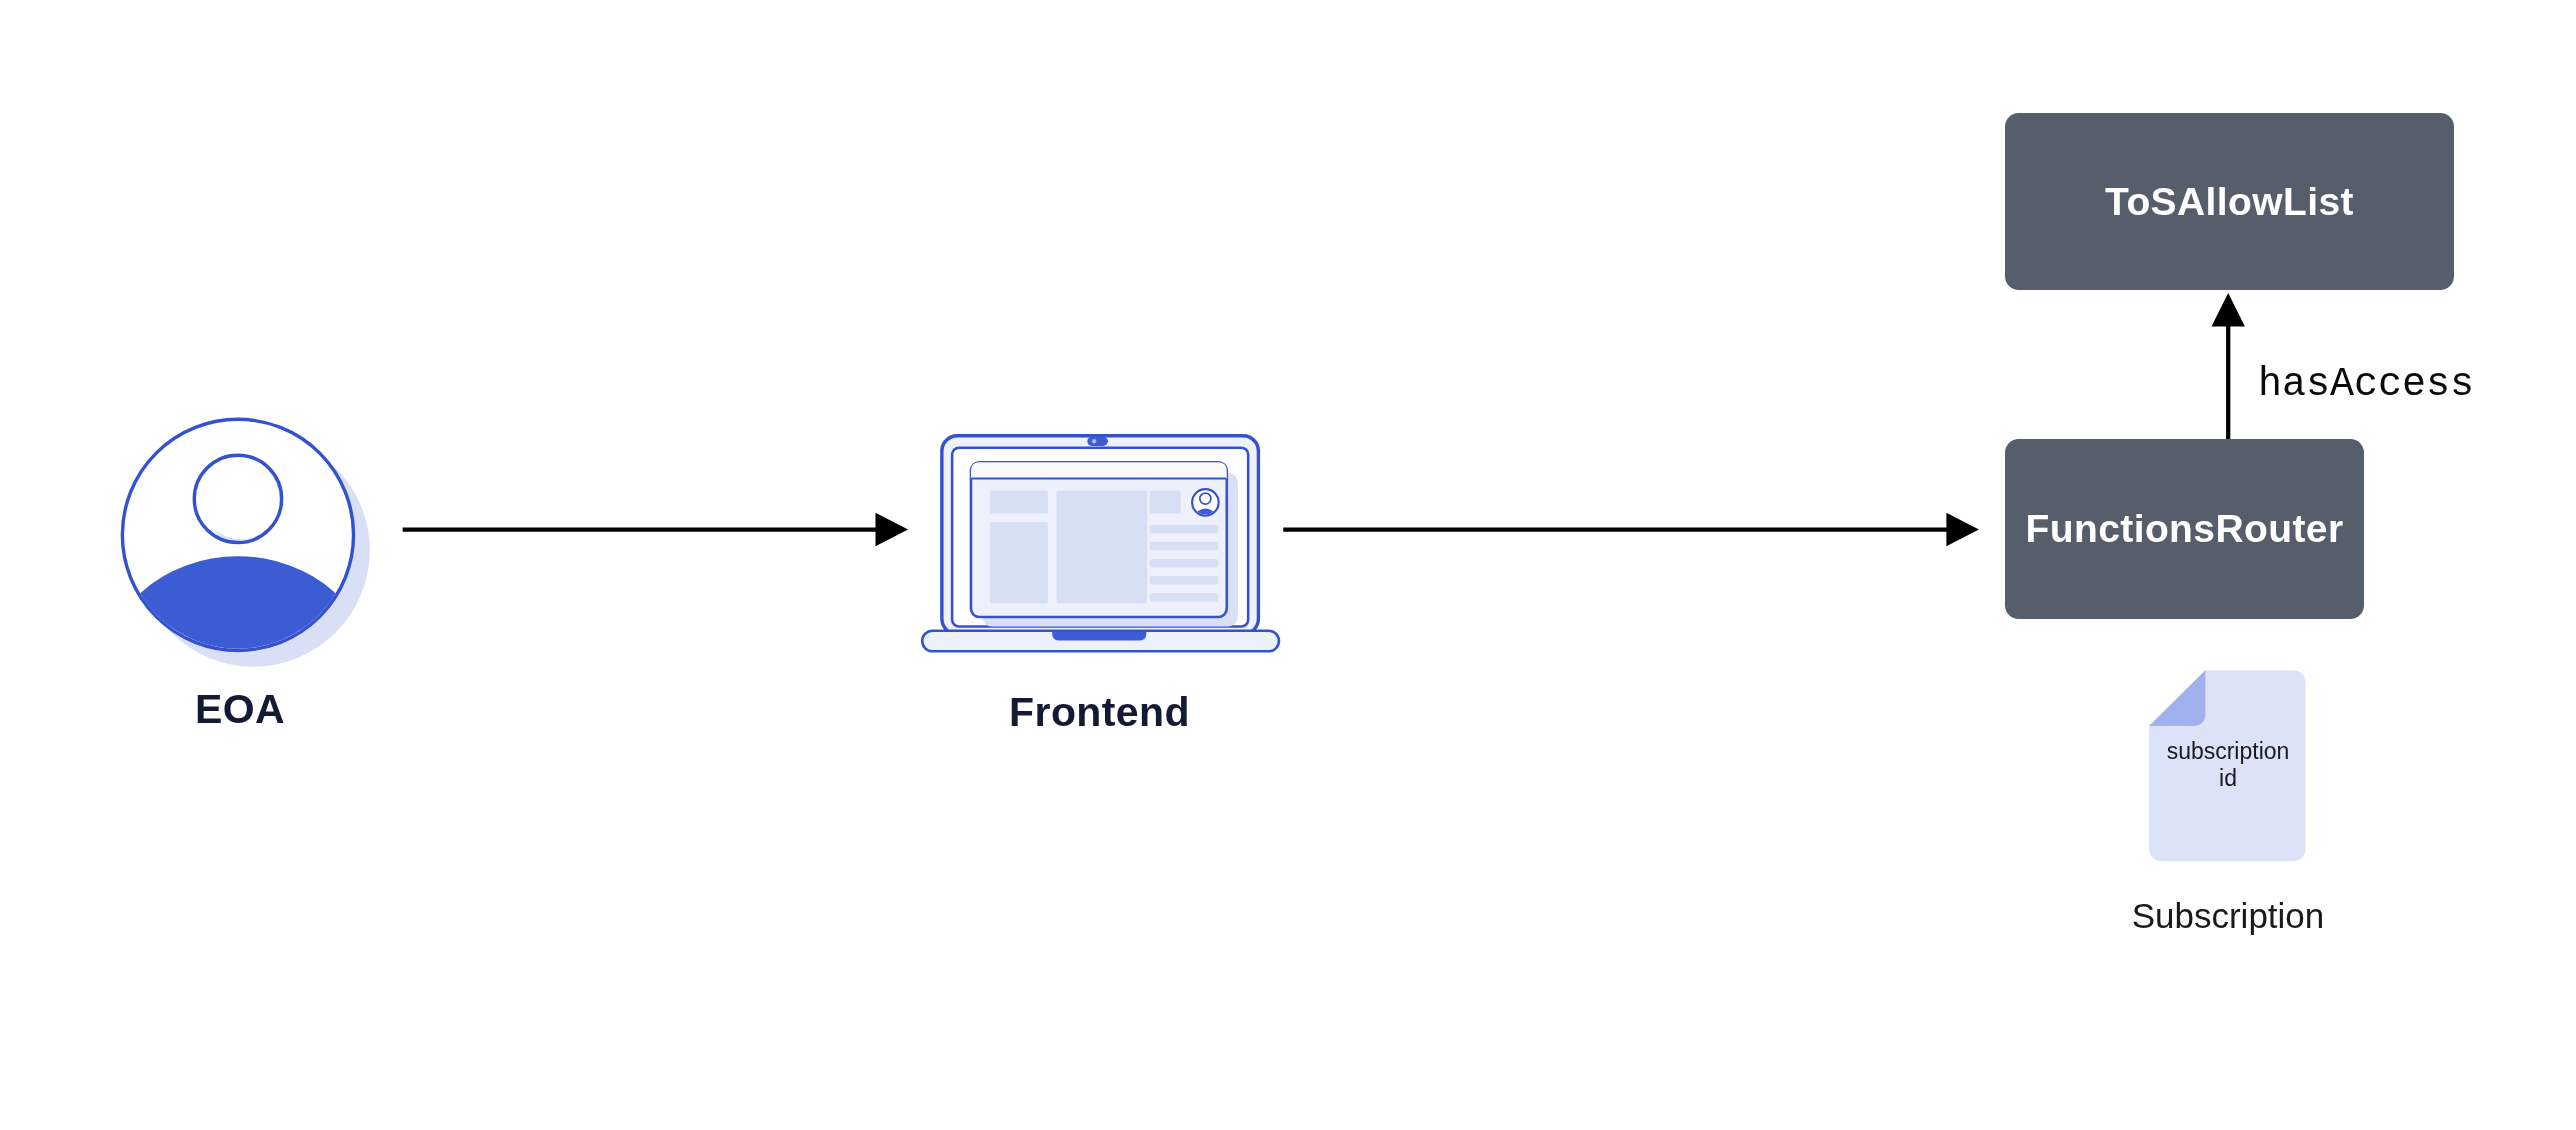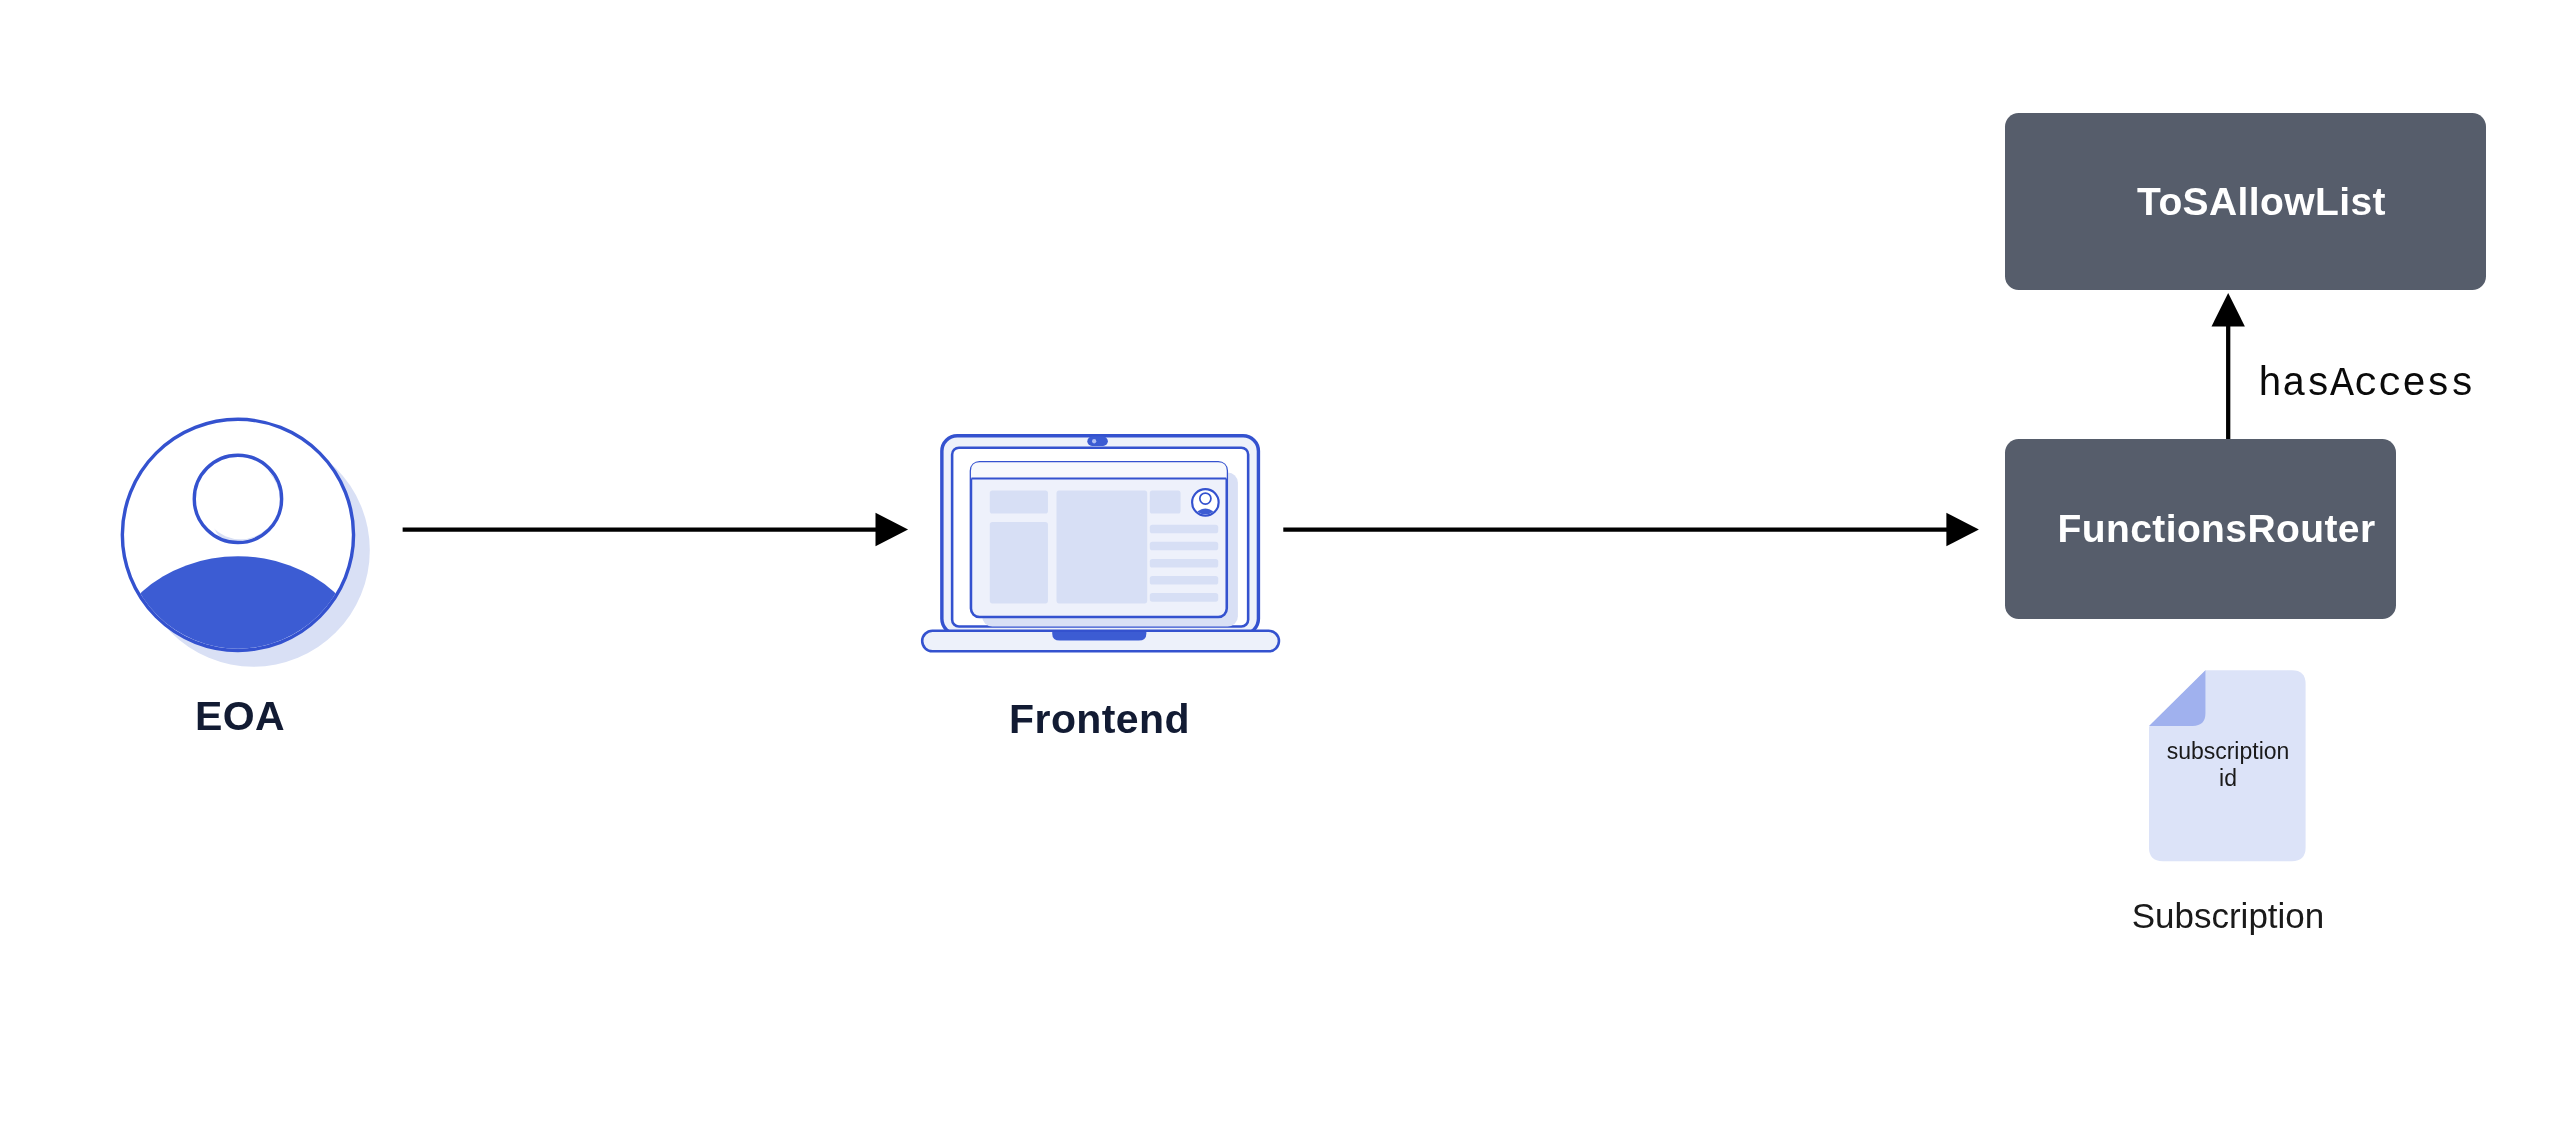--- a/index.html
+++ b/index.html
@@ -7,30 +7,29 @@
     position:relative;width:2576px;height:1131px;
     background:var(--bg,#ffffff);
     font-family:"Liberation Sans",sans-serif;
     overflow:hidden;
   }
   .abs{position:absolute}
   .node-label{
     font-weight:bold;color:var(--label,#121b33);
     font-size:41px;line-height:1.1;text-align:center;letter-spacing:0.4px;
     white-space:nowrap;
-    margin-top:7px;
   }
   .mono-label{
     font-family:"Liberation Mono","DejaVu Sans Mono",monospace;
     font-size:40px;color:var(--mono,#0a0a0a);white-space:nowrap;
   }
   .center-text{text-align:center}
   .slate-box{
     background:var(--slate,#565d6b);border-radius:13.7px;
-    display:flex;align-items:center;justify-content:center;padding-left:32px;
+    display:flex;align-items:center;justify-content:center;
   }
   .box-label{
     color:var(--boxtext,#fff);font-weight:bold;font-size:39px;
     letter-spacing:0.4px;white-space:nowrap;
   }
   .doc-text{
     font-size:23px;line-height:26.6px;color:var(--caption,#1a1a1a);
     text-align:center;
   }
   .caption{

